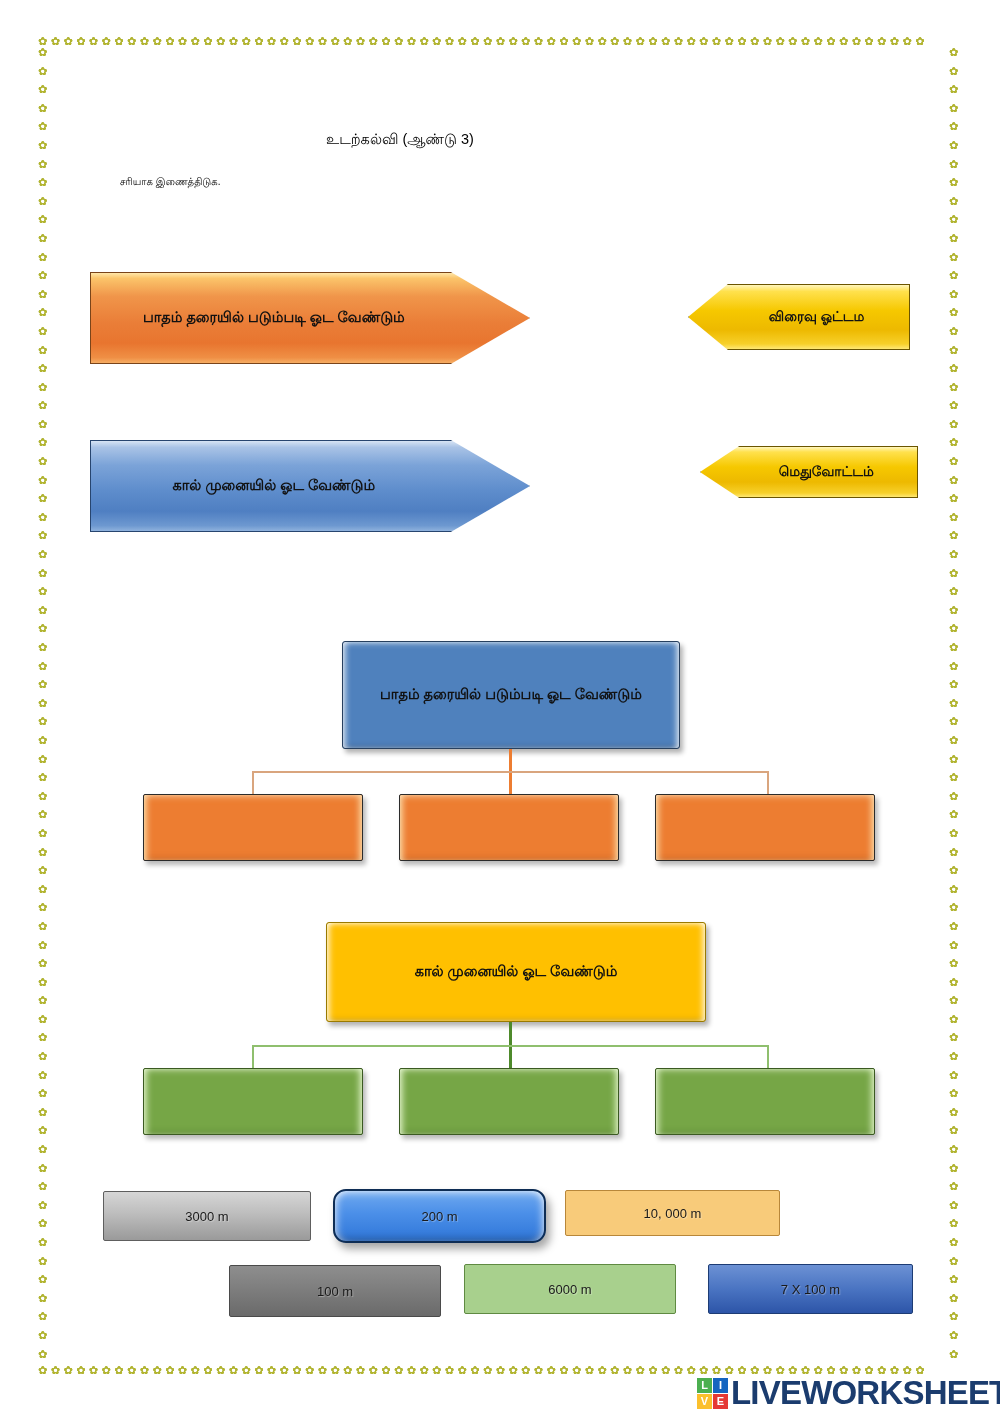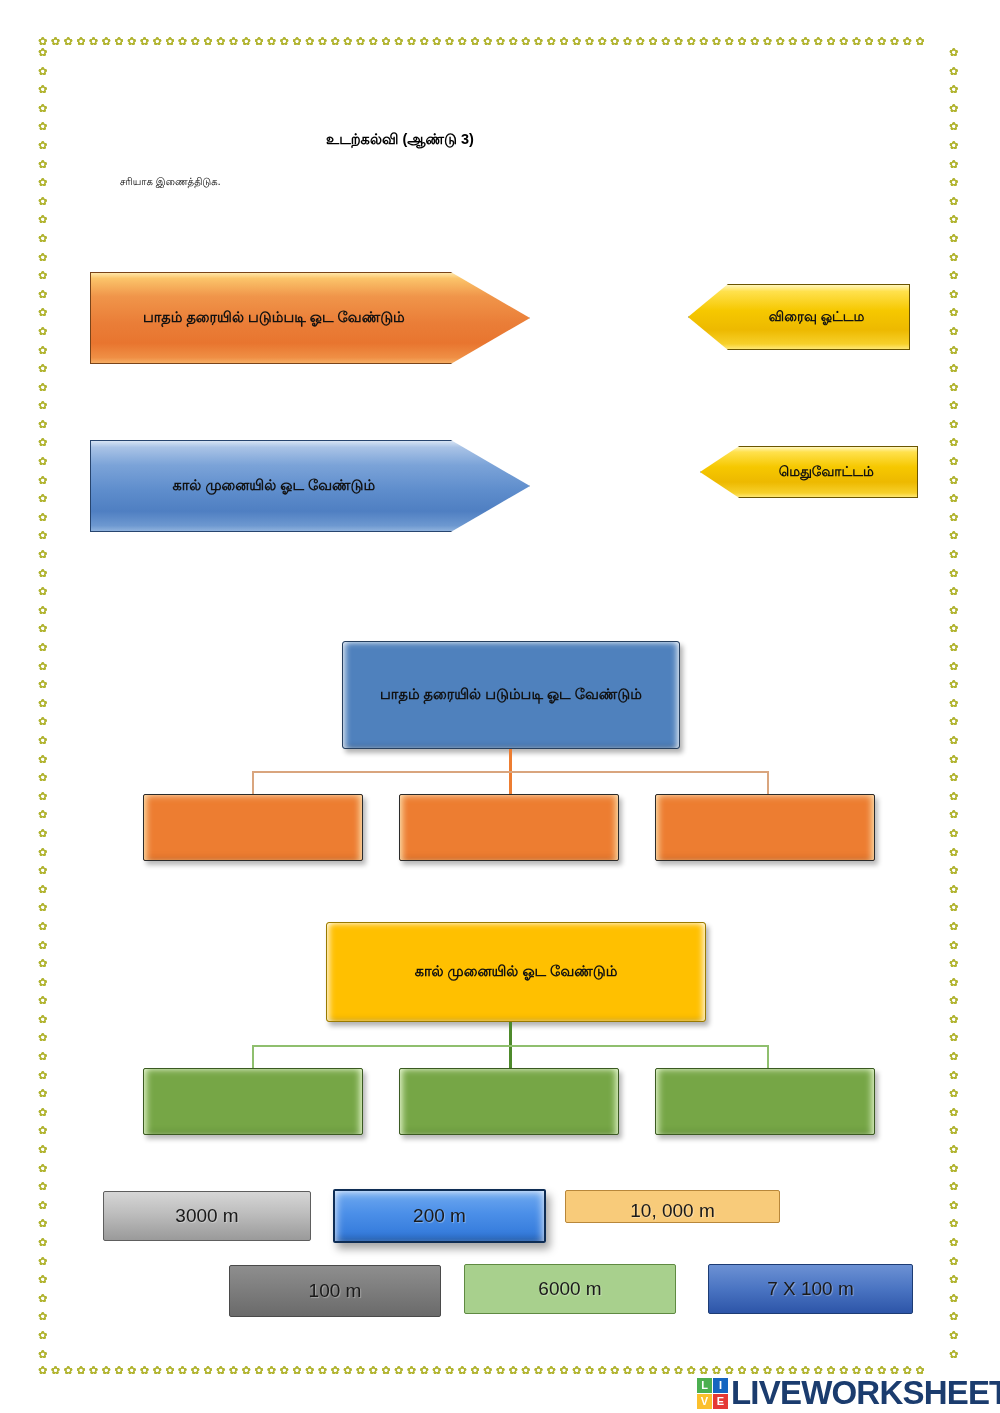--- a/index.html
+++ b/index.html
@@ -45,21 +45,21 @@
     left: 0; top: 0;
     width: 1000px; height: 1413px;
   }
 
   .title {
     position: absolute;
     left: 0; top: 131px;
     width: 800px;
     text-align: center;
     font-size: 14.5px;
-    font-weight: bold;
+    font-weight: normal;
     color: #000;
   }
   .subtitle {
     position: absolute;
     left: 120px; top: 176px;
     font-size: 10px;
     color: #000;
   }
 
   
@@ -206,21 +206,21 @@
       inset -6px 0 7px -4px rgba(240,255,220,0.95),
       inset 0 6px 7px -5px rgba(240,255,225,0.6),
       inset 0 -6px 7px -5px rgba(40,70,20,0.35),
       3px 4px 5px rgba(0,0,0,0.28);
   }
 
   
   .chip {
     position: absolute;
     display: flex; align-items: center; justify-content: center;
-    font-size: 19px;
+    font-size: 13px;
     color: #1a1a1a;
     border-radius: 2px;
   }
   .chip.gray-light {
     background: linear-gradient(to bottom, #d6d6d6 0%, #bdbdbd 45%, #9a9a9a 100%);
     border: 1px solid #5e5e5e;
   }
   .chip.gray-dark {
     background: linear-gradient(to bottom, #8e8e8e 0%, #7e7e7e 45%, #6a6a6a 100%);
     border: 1px solid #4a4a4a;
@@ -495,24 +495,24 @@
   <div class="dropbox green" style="left:399px; top:1068px;">
     <span></span>
   </div>
   <div class="dropbox green" style="left:655px; top:1068px;">
     <span></span>
   </div>
 
   <div class="chip gray-light" style="left:103px; top:1191px; width:208px; height:50px;">
     <span class="txt">3000 m</span>
   </div>
-  <div class="chip blue-bevel" style="left:333px; top:1189px; width:213px; height:54px;">
+  <div class="chip blue-bevel" style="left:333px; top:1189px; width:213px; height:54px;border-radius:13px;">
     <span class="txt">200 m</span>
   </div>
-  <div class="chip peach" style="left:565px; top:1190px; width:215px; height:33px;align-items:flex-end;">
+  <div class="chip peach" style="left:565px; top:1190px; width:215px; height:46px;">
     <span class="txt">10, 000 m</span>
   </div>
 
   <div class="chip gray-dark" style="left:229px; top:1265px; width:212px; height:52px;">
     <span class="txt">100 m</span>
   </div>
   <div class="chip greenlight" style="left:464px; top:1264px; width:212px; height:50px;">
     <span class="txt">6000 m</span>
   </div>
   <div class="chip blue-flat" style="left:708px; top:1264px; width:205px; height:50px;">

